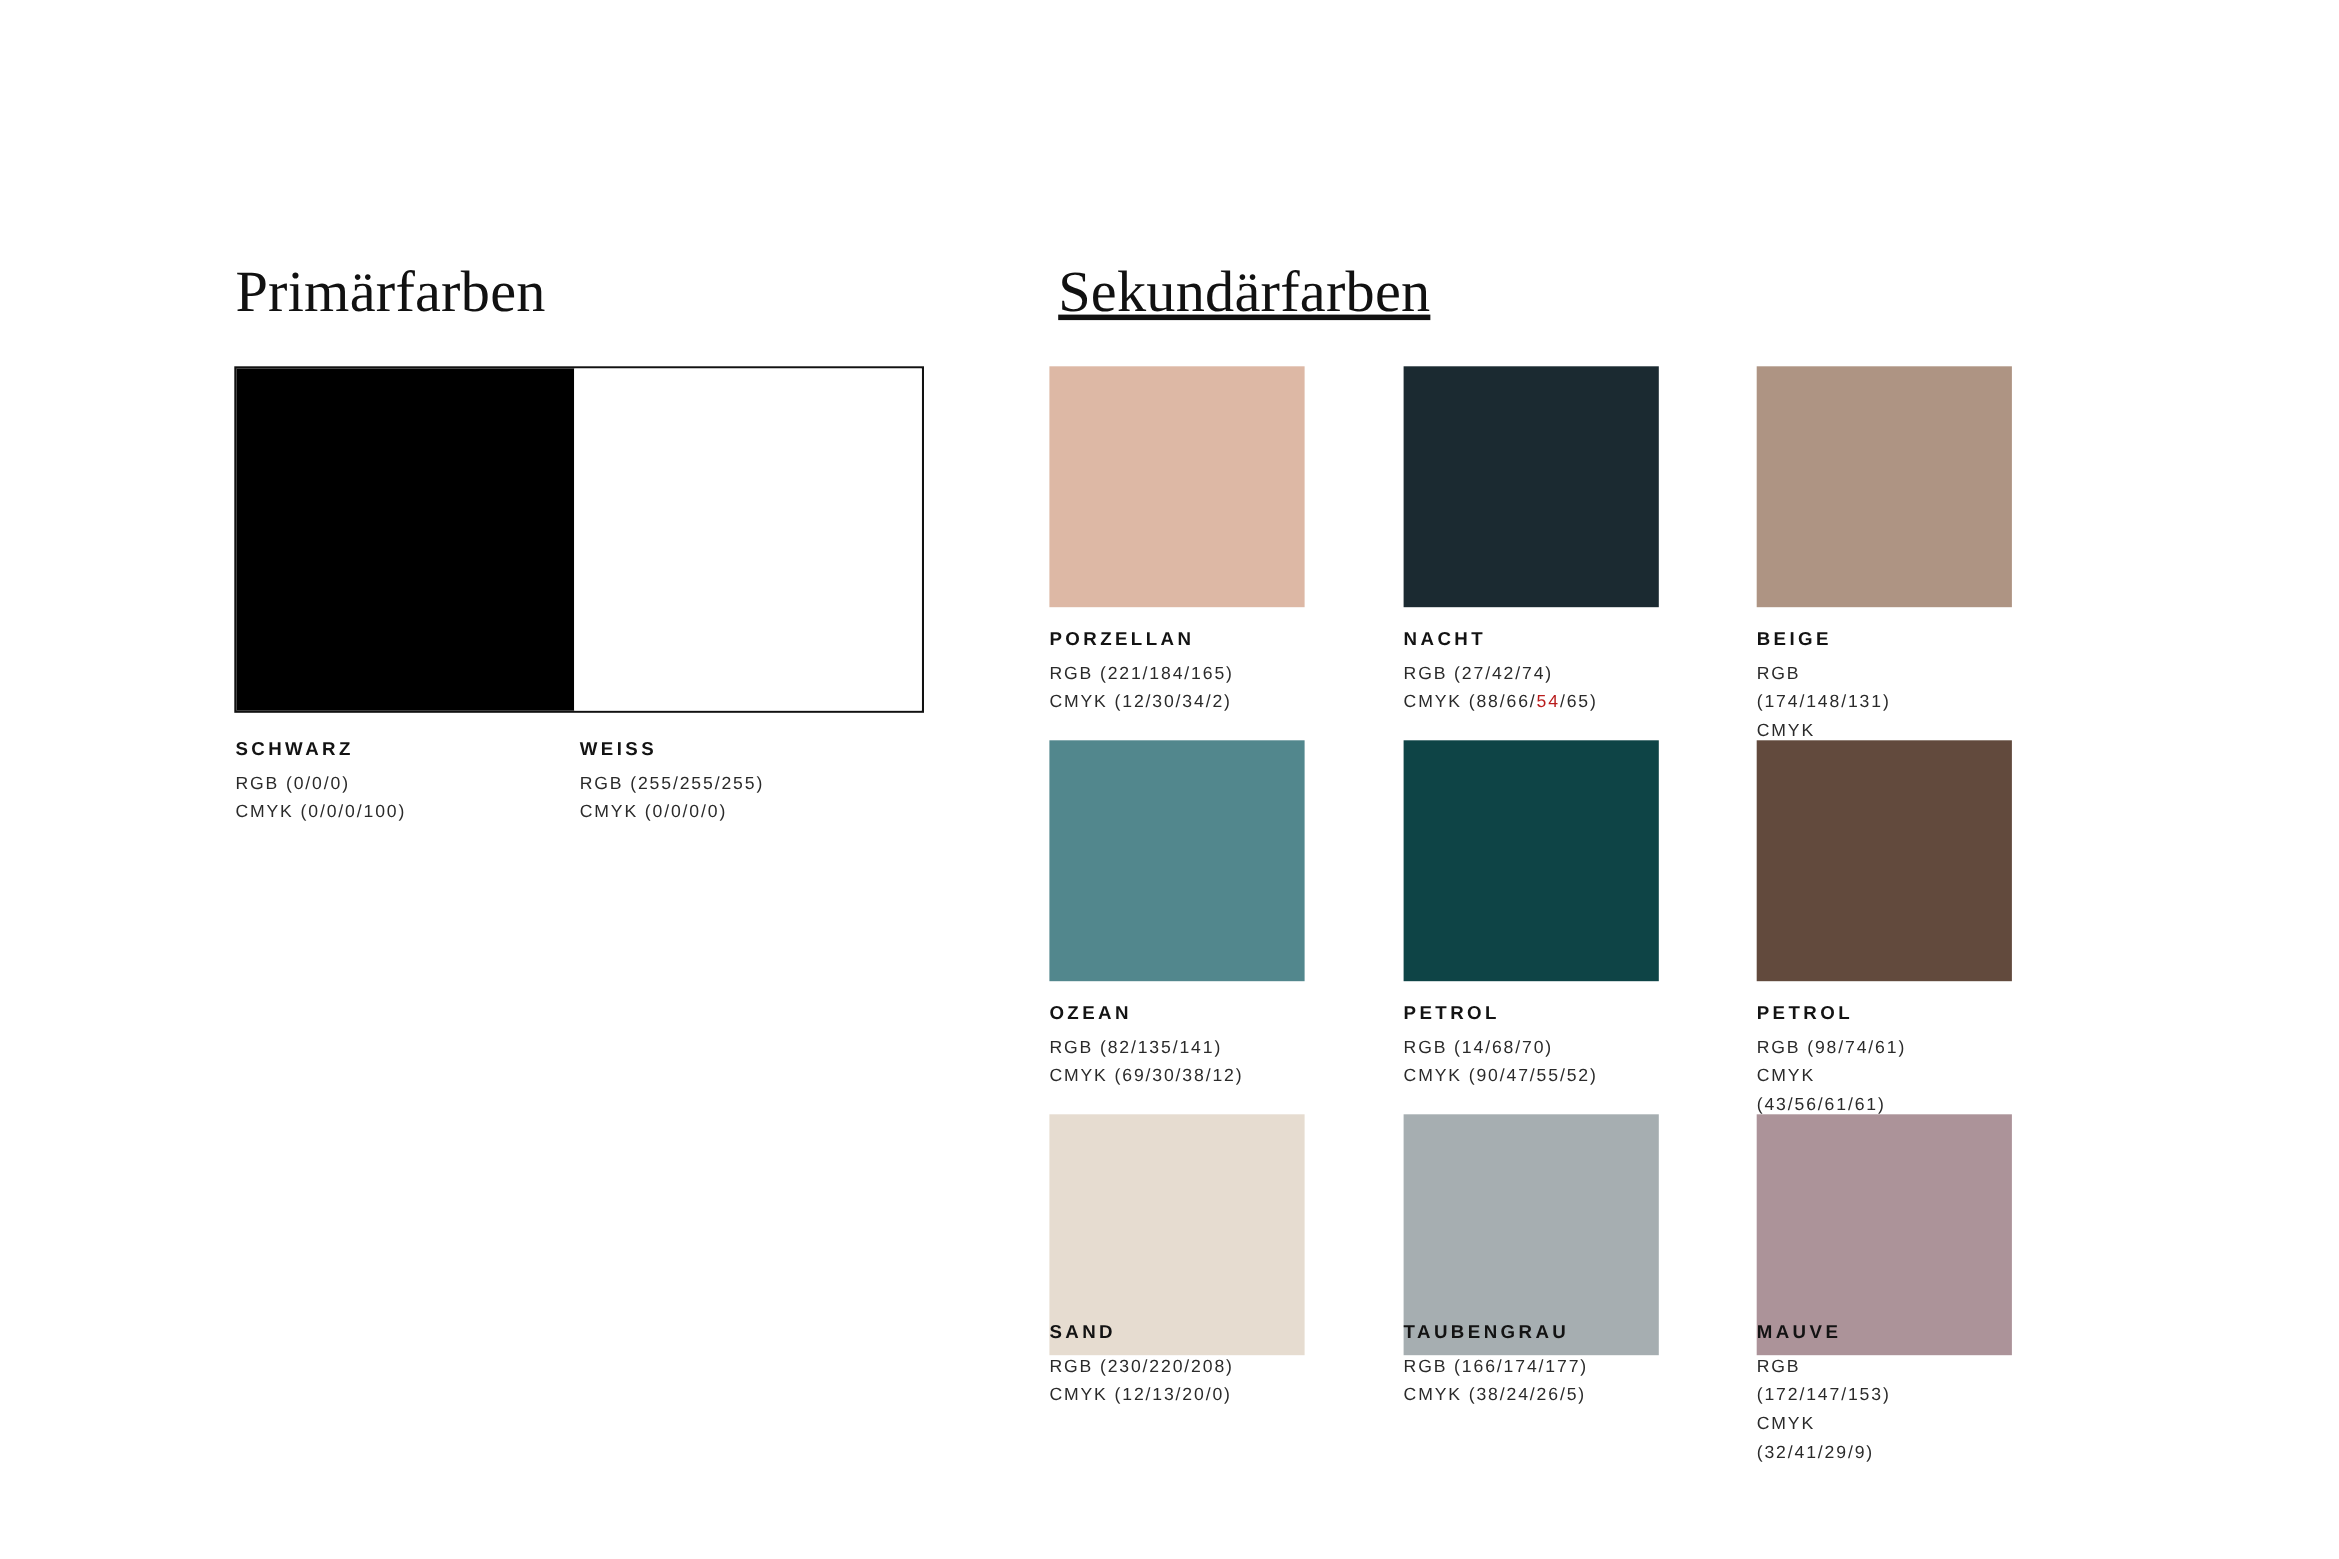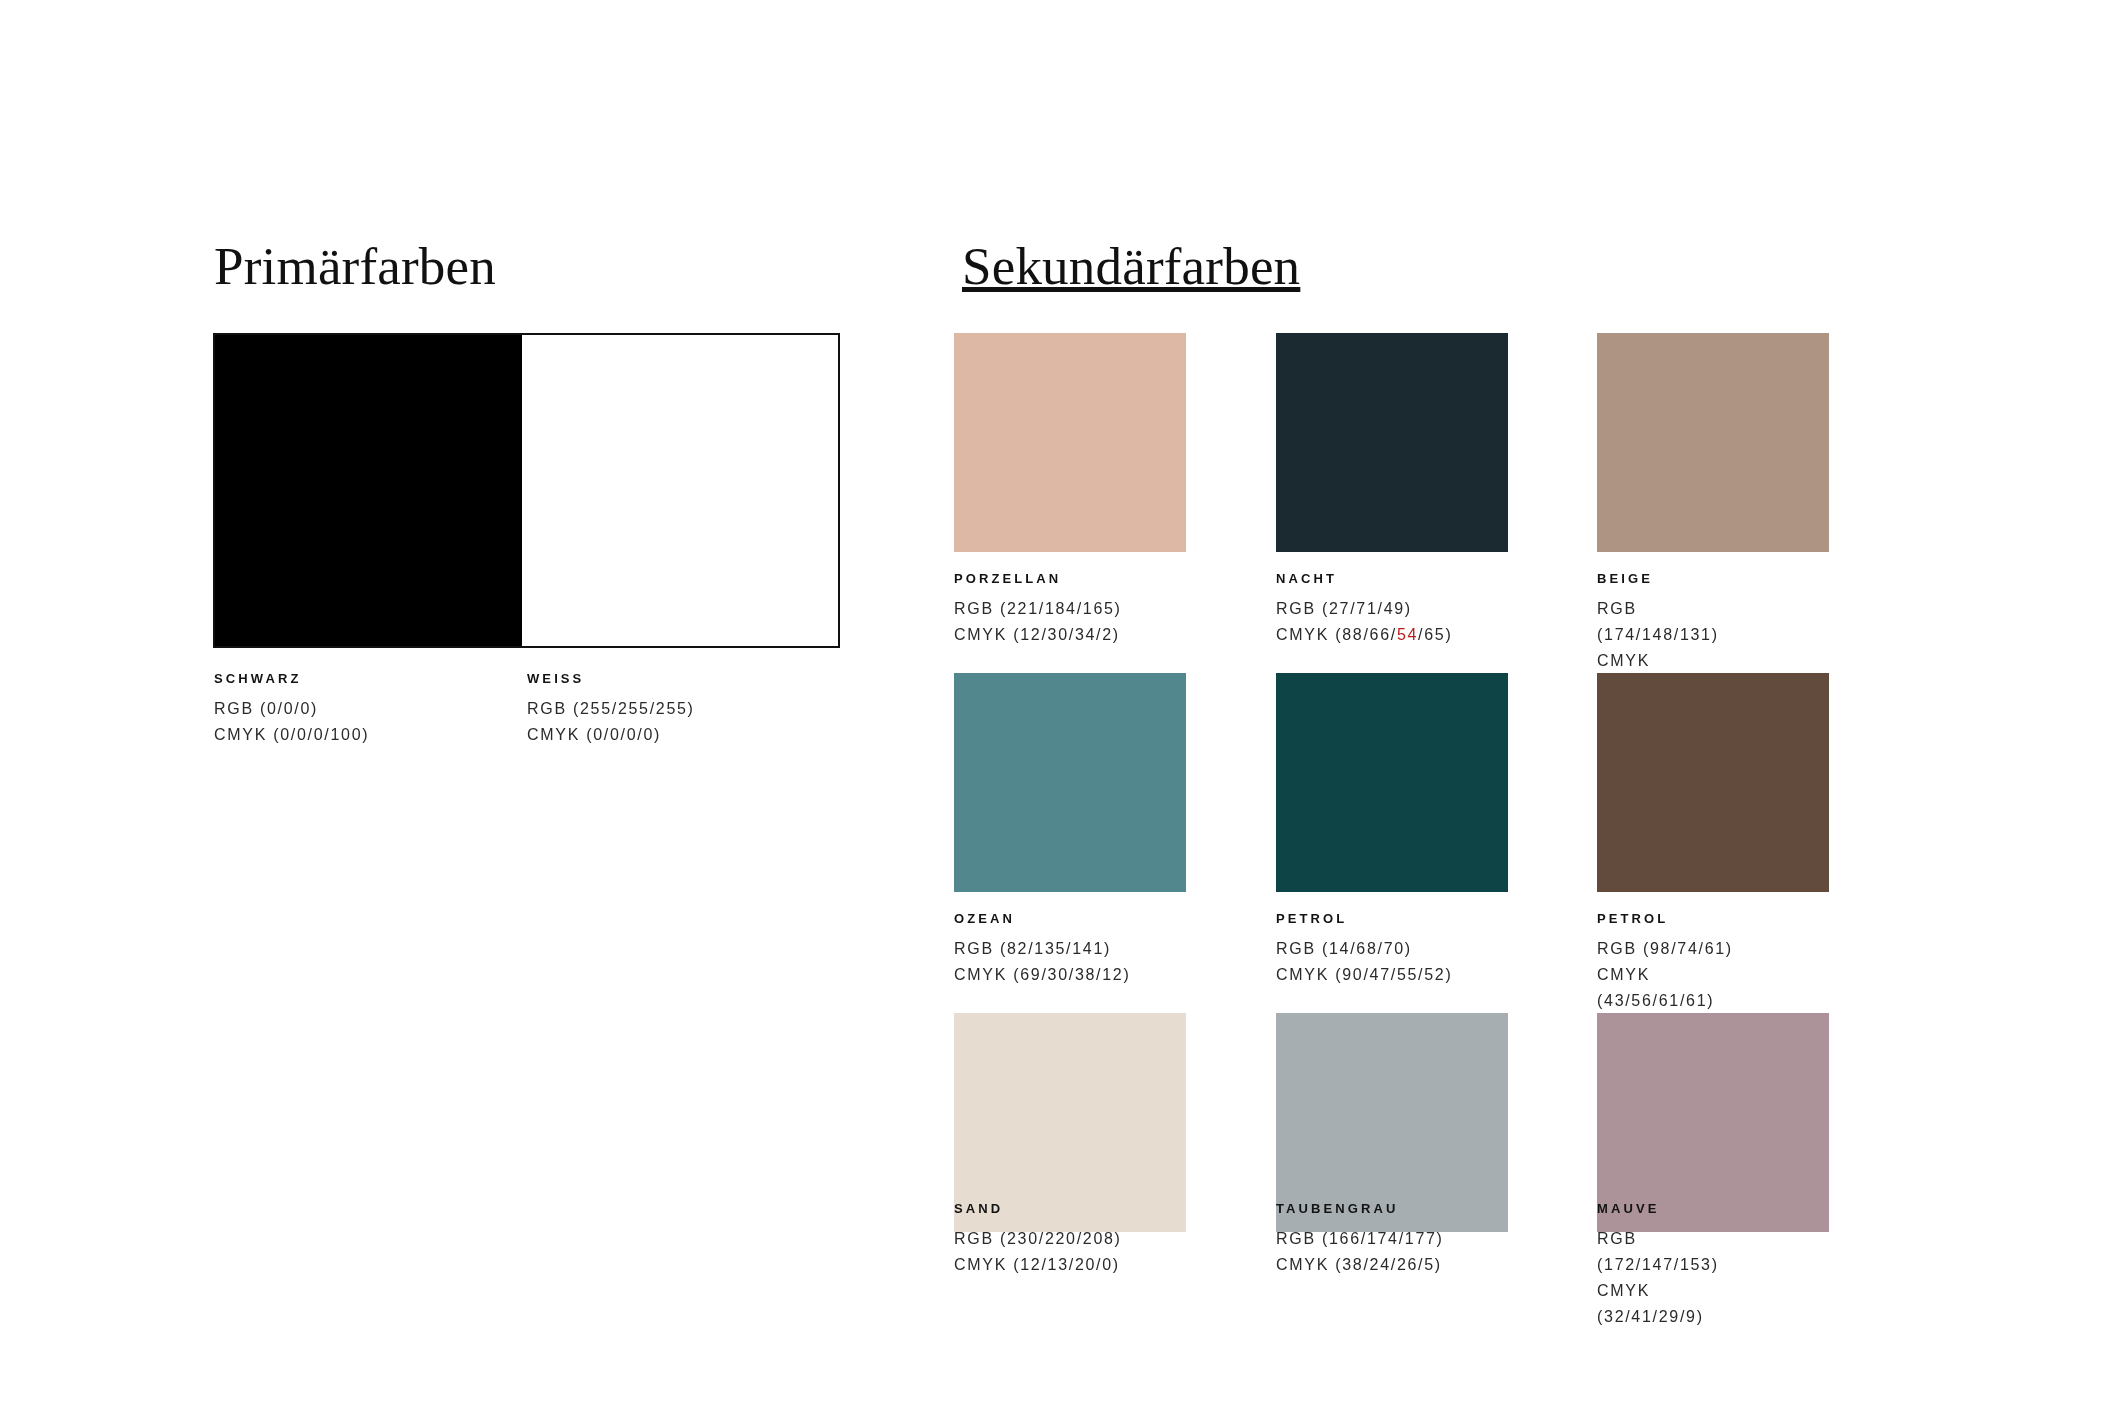--- a/index.html
+++ b/index.html
@@ -59,21 +59,21 @@
   }
 
   
   .caption {
     position: absolute;
     white-space: nowrap;
   }
   .swatch-name {
     font-family: "Liberation Sans", sans-serif;
     font-weight: 700;
-    font-size: 13px;
+    font-size: 17px;
     letter-spacing: 3.1px;
     color: #131313;
     line-height: 1;
     margin: 0 0 11px 0;
   }
   .swatch-value {
     font-family: "Liberation Sans", sans-serif;
     font-weight: 400;
     font-size: 16px;
     letter-spacing: 1.7px;
@@ -139,21 +139,21 @@
   <div class="sec-swatch col-1 row-1" style="background-color: rgb(221, 184, 165);"></div>
   <div class="sec-caption col-1 crow-1">
     <p class="swatch-name">PORZELLAN</p>
     <p class="swatch-value">RGB (221/184/165)</p>
     <p class="swatch-value">CMYK (12/30/34/2)</p>
   </div>
 
   <div class="sec-swatch col-2 row-1" style="background-color: rgb(27, 42, 49);"></div>
   <div class="sec-caption col-2 crow-1">
     <p class="swatch-name">NACHT</p>
-    <p class="swatch-value">RGB (27/71/49)</p>
+    <p class="swatch-value">RGB (27/42/74)</p>
     <p class="swatch-value"><span>CMYK (88/66/</span><span class="dim-token">54</span><span>/65)</span></p>
   </div>
 
   <div class="sec-swatch col-3 row-1" style="background-color: rgb(174, 148, 131);"></div>
   <div class="sec-caption col-3 crow-1">
     <p class="swatch-name">BEIGE</p>
     <p class="swatch-value">RGB (174/148/131)</p>
     <p class="swatch-value">CMYK (28/37/43/14)</p>
   </div>
 

